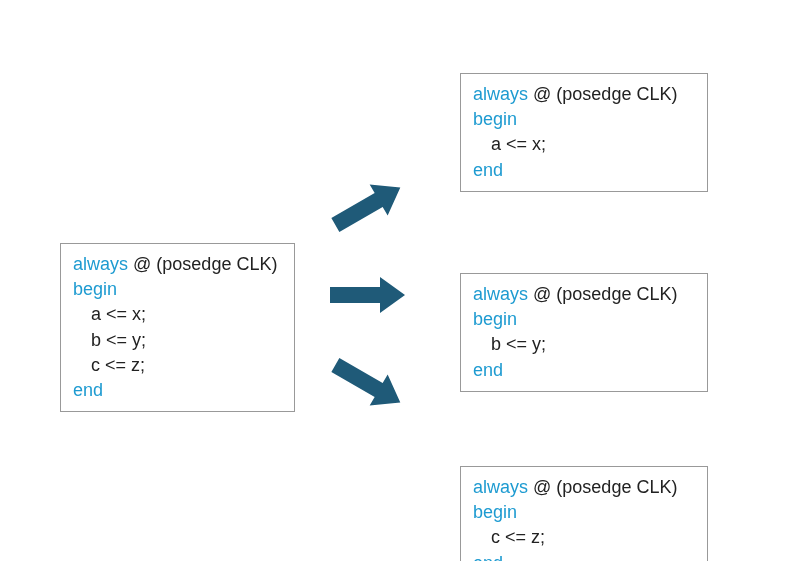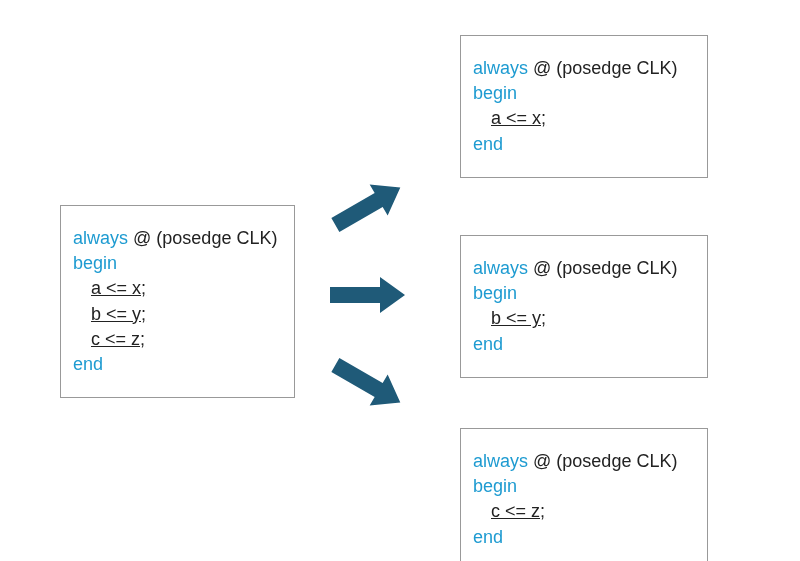--- a/index.html
+++ b/index.html
@@ -8,28 +8,29 @@
     width: 800px;
     height: 561px;
     position: relative;
     font-family: Arial, Helvetica, sans-serif;
     background: #ffffff;
     overflow: hidden;
   }
   .code-box {
     position: absolute;
     border: 1px solid #999;
-    padding: 20px 12px;
+    padding: 8px 12px;
     font-size: 18px;
     line-height: 1.4;
     background: #fff;
+    margin-top: 38px;
   }
   .kw { color: #1e9bd1; }
   .txt { color: #222; }
-  .indent { margin-left: 18px; text-decoration: underline; }
+  .indent { margin-left: 18px; }
   .arrow-wrap {
     position: absolute;
     width: 90px;
     height: 40px;
   }
 </style>
 </head>
 <body>
 
 <div class="code-box" style="left:60px; top:205px; width:235px;">

